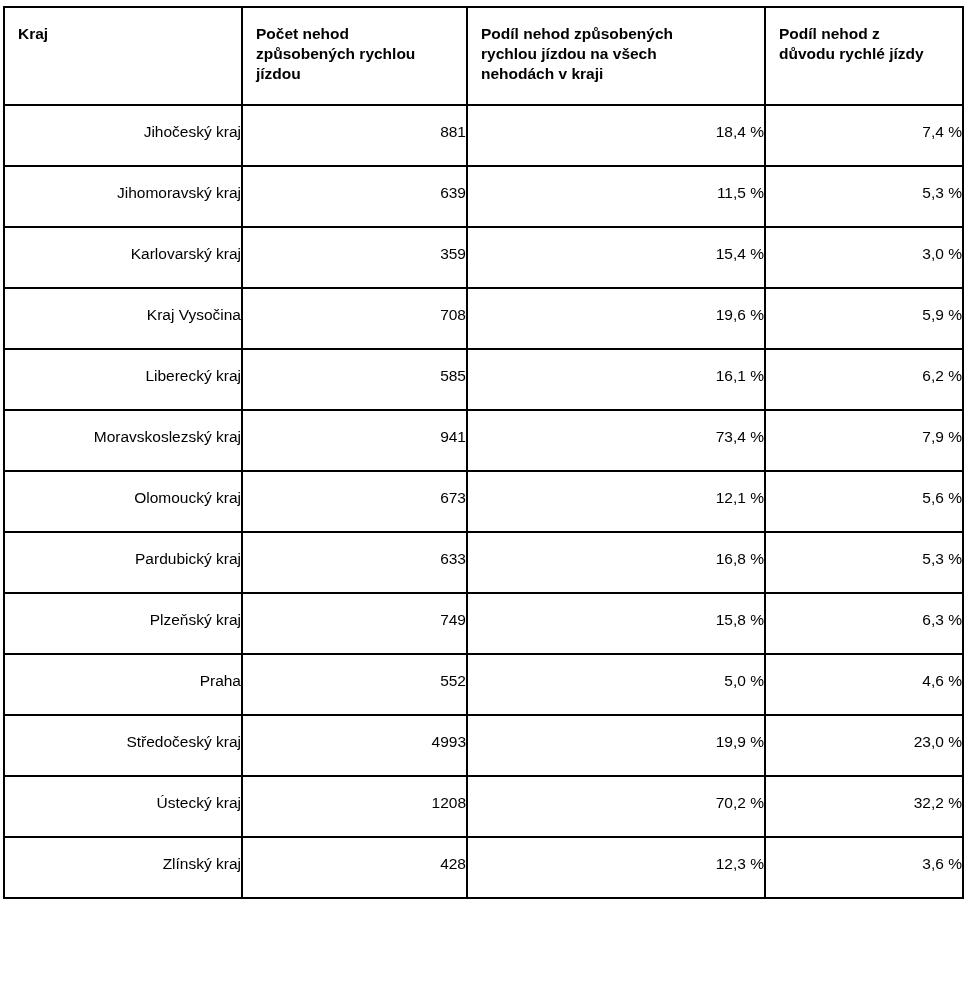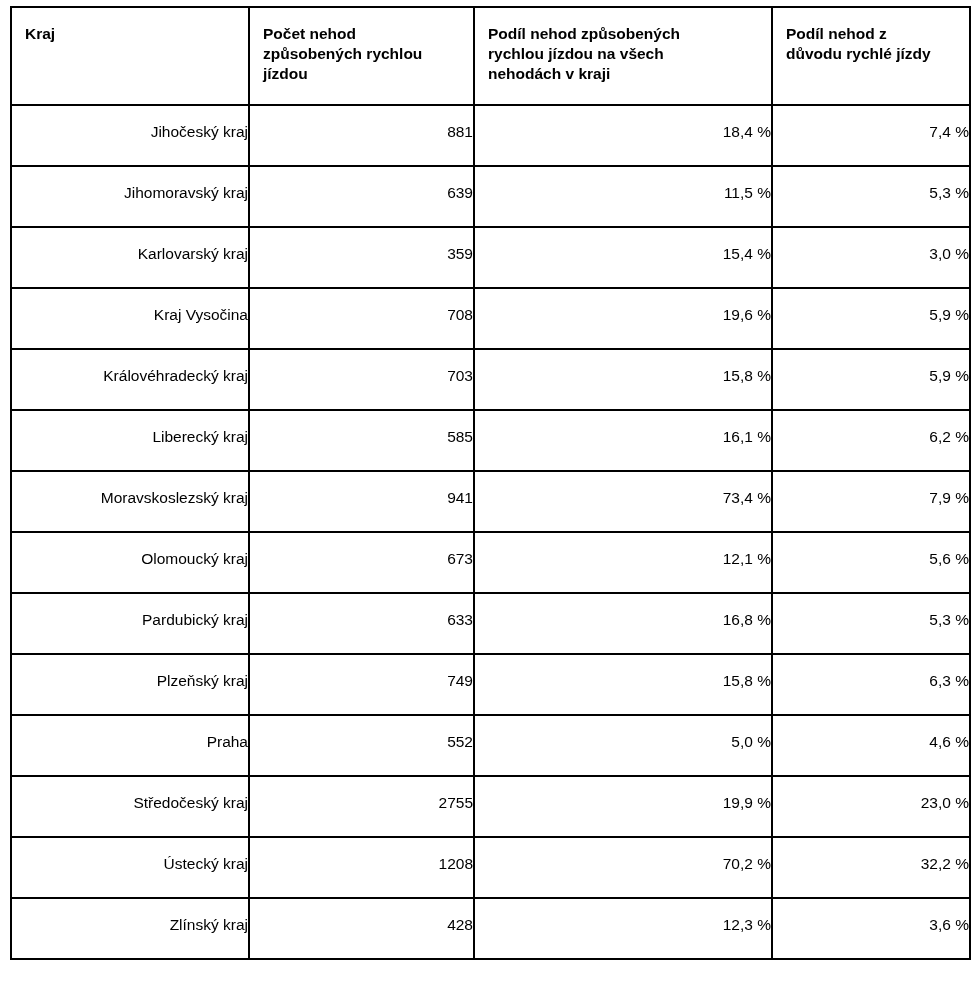--- a/index.html
+++ b/index.html
@@ -19,21 +19,21 @@
 
   .page {
     position: relative;
     width: 978px;
     height: 998px;
     background: #ffffff;
   }
 
   .table-wrap {
     position: absolute;
-    left: 10px;
+    left: 3px;
     top: 6px;
     width: 959px;
   }
 
   table.data-table {
     border-collapse: collapse;
     table-layout: fixed;
     width: 959px;
     background: #ffffff;
   }
@@ -164,99 +164,85 @@
             </td>
             <td>
               <span class="td-inner">19,6 %</span>
             </td>
             <td>
               <span class="td-inner">5,9 %</span>
             </td>
           </tr>
           <tr>
             <td>
-              <span class="td-inner">Královéhradecký kraj</span>
-            </td>
-            <td>
-              <span class="td-inner">703</span>
+              <span class="td-inner">Liberecký kraj</span>
+            </td>
+            <td>
+              <span class="td-inner">585</span>
+            </td>
+            <td>
+              <span class="td-inner">16,1 %</span>
+            </td>
+            <td>
+              <span class="td-inner">6,2 %</span>
+            </td>
+          </tr>
+          <tr>
+            <td>
+              <span class="td-inner">Moravskoslezský kraj</span>
+            </td>
+            <td>
+              <span class="td-inner">941</span>
+            </td>
+            <td>
+              <span class="td-inner">73,4 %</span>
+            </td>
+            <td>
+              <span class="td-inner">7,9 %</span>
+            </td>
+          </tr>
+          <tr>
+            <td>
+              <span class="td-inner">Olomoucký kraj</span>
+            </td>
+            <td>
+              <span class="td-inner">673</span>
+            </td>
+            <td>
+              <span class="td-inner">12,1 %</span>
+            </td>
+            <td>
+              <span class="td-inner">5,6 %</span>
+            </td>
+          </tr>
+          <tr>
+            <td>
+              <span class="td-inner">Pardubický kraj</span>
+            </td>
+            <td>
+              <span class="td-inner">633</span>
+            </td>
+            <td>
+              <span class="td-inner">16,8 %</span>
+            </td>
+            <td>
+              <span class="td-inner">5,3 %</span>
+            </td>
+          </tr>
+          <tr>
+            <td>
+              <span class="td-inner">Plzeňský kraj</span>
+            </td>
+            <td>
+              <span class="td-inner">749</span>
             </td>
             <td>
               <span class="td-inner">15,8 %</span>
             </td>
             <td>
-              <span class="td-inner">5,9 %</span>
-            </td>
-          </tr>
-          <tr>
-            <td>
-              <span class="td-inner">Liberecký kraj</span>
-            </td>
-            <td>
-              <span class="td-inner">585</span>
-            </td>
-            <td>
-              <span class="td-inner">16,1 %</span>
-            </td>
-            <td>
-              <span class="td-inner">6,2 %</span>
-            </td>
-          </tr>
-          <tr>
-            <td>
-              <span class="td-inner">Moravskoslezský kraj</span>
-            </td>
-            <td>
-              <span class="td-inner">941</span>
-            </td>
-            <td>
-              <span class="td-inner">73,4 %</span>
-            </td>
-            <td>
-              <span class="td-inner">7,9 %</span>
-            </td>
-          </tr>
-          <tr>
-            <td>
-              <span class="td-inner">Olomoucký kraj</span>
-            </td>
-            <td>
-              <span class="td-inner">673</span>
-            </td>
-            <td>
-              <span class="td-inner">12,1 %</span>
-            </td>
-            <td>
-              <span class="td-inner">5,6 %</span>
-            </td>
-          </tr>
-          <tr>
-            <td>
-              <span class="td-inner">Pardubický kraj</span>
-            </td>
-            <td>
-              <span class="td-inner">633</span>
-            </td>
-            <td>
-              <span class="td-inner">16,8 %</span>
-            </td>
-            <td>
-              <span class="td-inner">5,3 %</span>
-            </td>
-          </tr>
-          <tr>
-            <td>
-              <span class="td-inner">Plzeňský kraj</span>
-            </td>
-            <td>
-              <span class="td-inner">749</span>
-            </td>
-            <td>
-              <span class="td-inner">15,8 %</span>
-            </td>
-            <td>
               <span class="td-inner">6,3 %</span>
             </td>
           </tr>
           <tr>
             <td>
               <span class="td-inner">Praha</span>
             </td>
             <td>
               <span class="td-inner">552</span>
             </td>
@@ -265,21 +251,21 @@
             </td>
             <td>
               <span class="td-inner">4,6 %</span>
             </td>
           </tr>
           <tr>
             <td>
               <span class="td-inner">Středočeský kraj</span>
             </td>
             <td>
-              <span class="td-inner">2755</span>
+              <span class="td-inner">4993</span>
             </td>
             <td>
               <span class="td-inner">19,9 %</span>
             </td>
             <td>
               <span class="td-inner">23,0 %</span>
             </td>
           </tr>
           <tr>
             <td>

